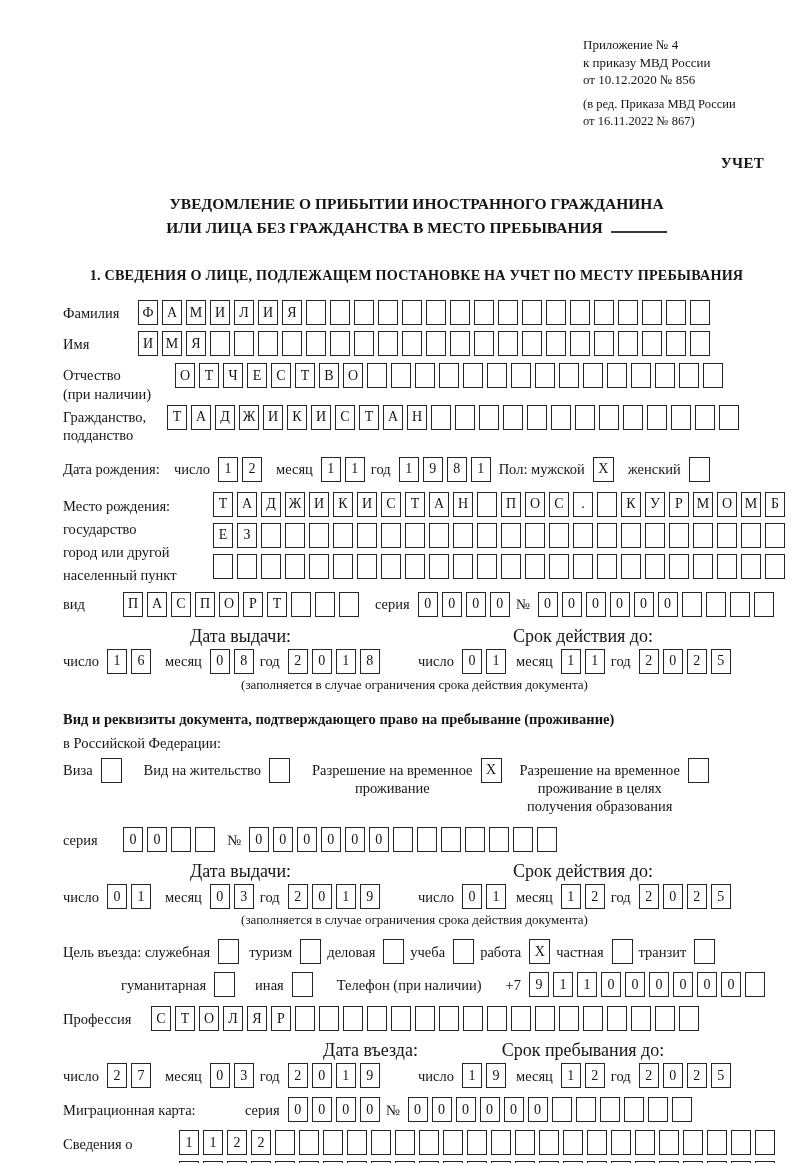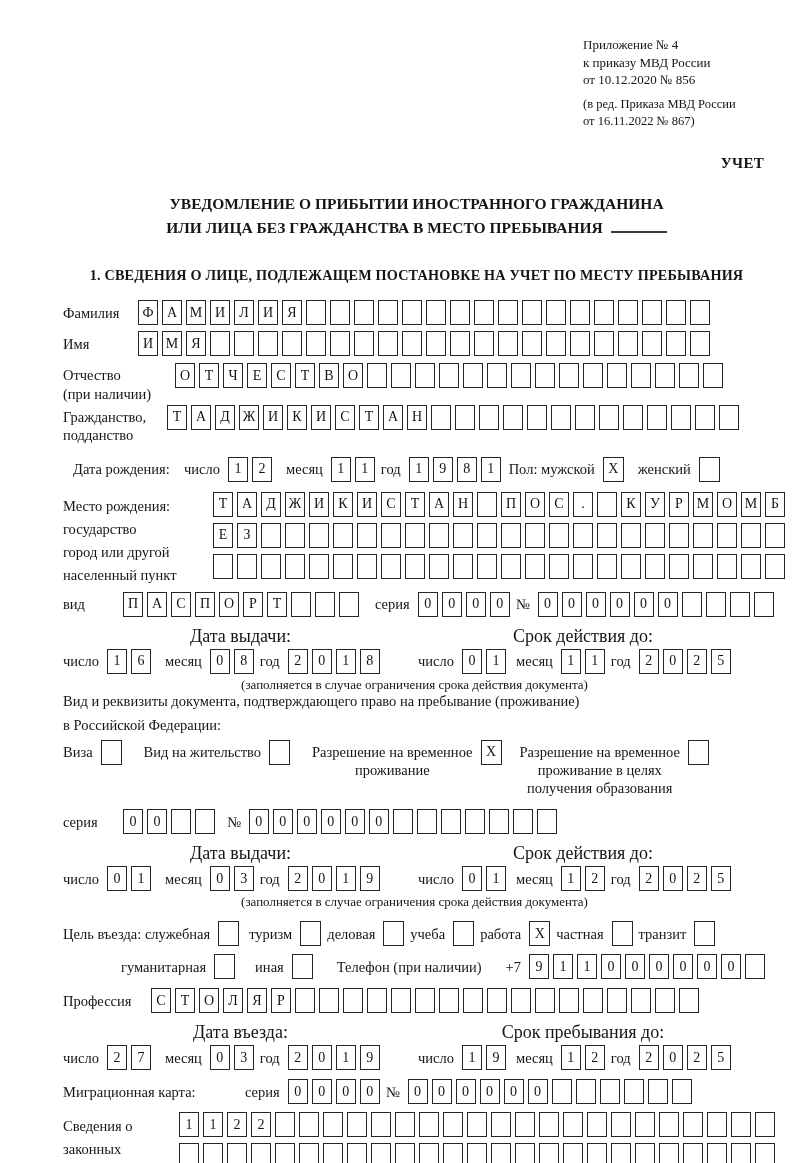--- a/index.html
+++ b/index.html
@@ -170,21 +170,21 @@
           <span class="cell"></span>
           <span class="cell"></span>
           <span class="cell"></span>
           <span class="cell"></span>
           <span class="cell"></span>
           <span class="cell"></span>
           <span class="cell"></span>
         </span>
       </div>
       <div class="line" style="margin-top: 13px;">
-        <span class="lbl" style="width: 103px; margin-left: 10px;">Дата рождения:</span>
+        <span class="lbl" style="width: 103px;">Дата рождения:</span>
         <span class="lbl">число</span>
         <span class="cells">
           <span class="cell">1</span>
           <span class="cell">2</span>
         </span>
         <span class="gap" style="width: 10px;"></span>
         <span class="lbl">месяц</span>
         <span class="cells">
           <span class="cell">1</span>
           <span class="cell">1</span>
@@ -369,21 +369,21 @@
           <span class="lbl">год</span>
           <span class="cells">
             <span class="cell">2</span>
             <span class="cell">0</span>
             <span class="cell">2</span>
             <span class="cell">5</span>
           </span>
         </span>
       </div>
       <div class="note right">(заполняется в случае ограничения срока действия документа)</div>
-      <div class="ptext" style="margin-top: 0;">Вид и реквизиты документа, подтверждающего право на пребывание (проживание)</div>
+      <div class="ptext" style="margin-top: 18px; font-weight: bold;">Вид и реквизиты документа, подтверждающего право на пребывание (проживание)</div>
       <div class="ptext" style="margin-top: 7px;">в Российской Федерации:</div>
       <div class="line top" style="margin-top: 6px;">
         <span class="lbl">Виза</span>
         <span class="cell box"></span>
         <span class="gap" style="width: 18px;"></span>
         <span class="lbl">Вид на жительство</span>
         <span class="cell box"></span>
         <span class="gap" style="width: 18px;"></span>
         <span class="lbl pre ctr">Разрешение на временное
 проживание</span>
@@ -536,21 +536,21 @@
           <span class="cell"></span>
           <span class="cell"></span>
           <span class="cell"></span>
           <span class="cell"></span>
           <span class="cell"></span>
           <span class="cell"></span>
           <span class="cell"></span>
         </span>
       </div>
       <div class="line" style="margin-top: 9px;">
-        <span class="head" style="width: 355px;">Дата въезда:</span>
+        <span class="head" style="width: 355px; text-align: right;">Дата въезда:</span>
         <span class="head" style="width: 330px;">Срок пребывания до:</span>
       </div>
       <div class="line" style="margin-top: 2px;">
         <span class="group" style="width: 355px;">
           <span class="lbl">число</span>
           <span class="cells">
             <span class="cell">2</span>
             <span class="cell">7</span>
           </span>
           <span class="gap" style="width: 10px;"></span>

